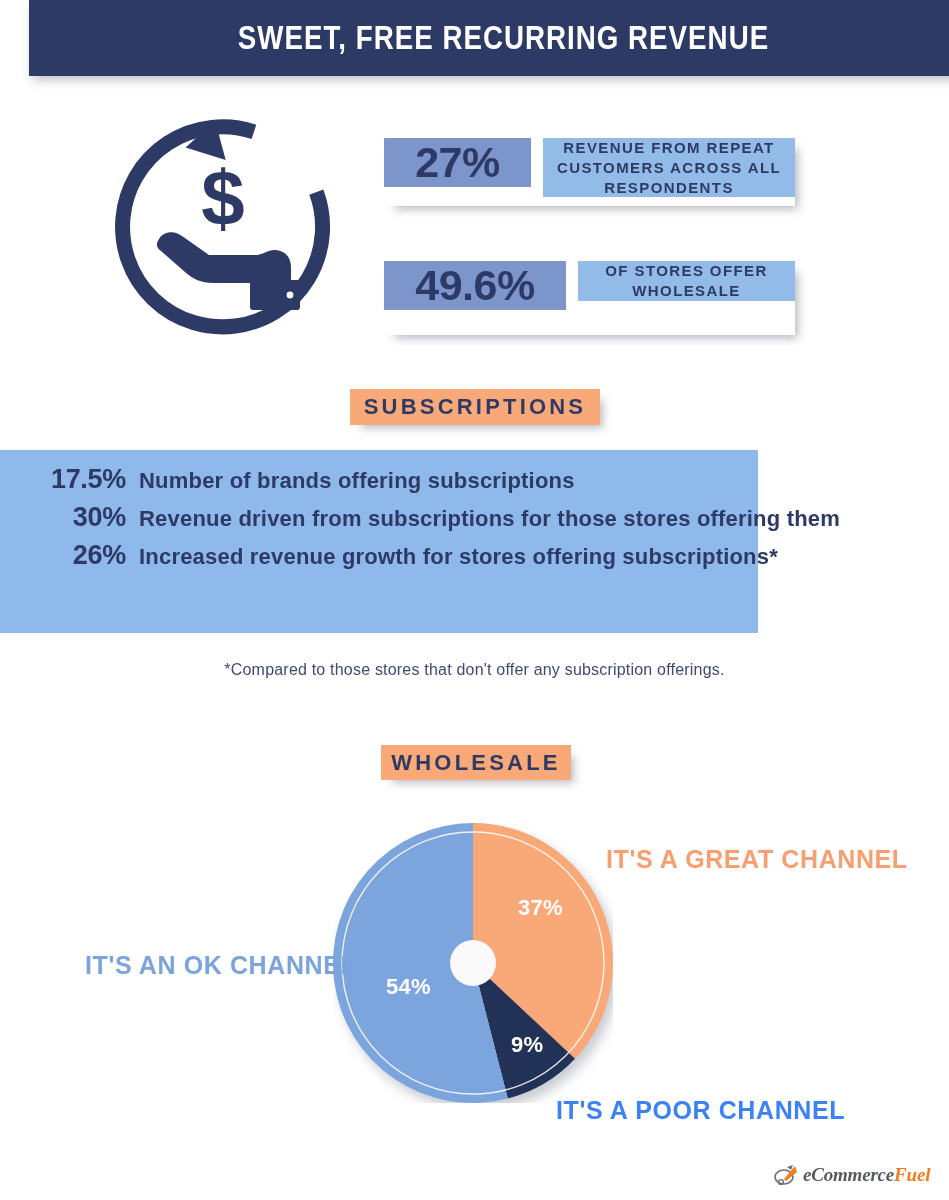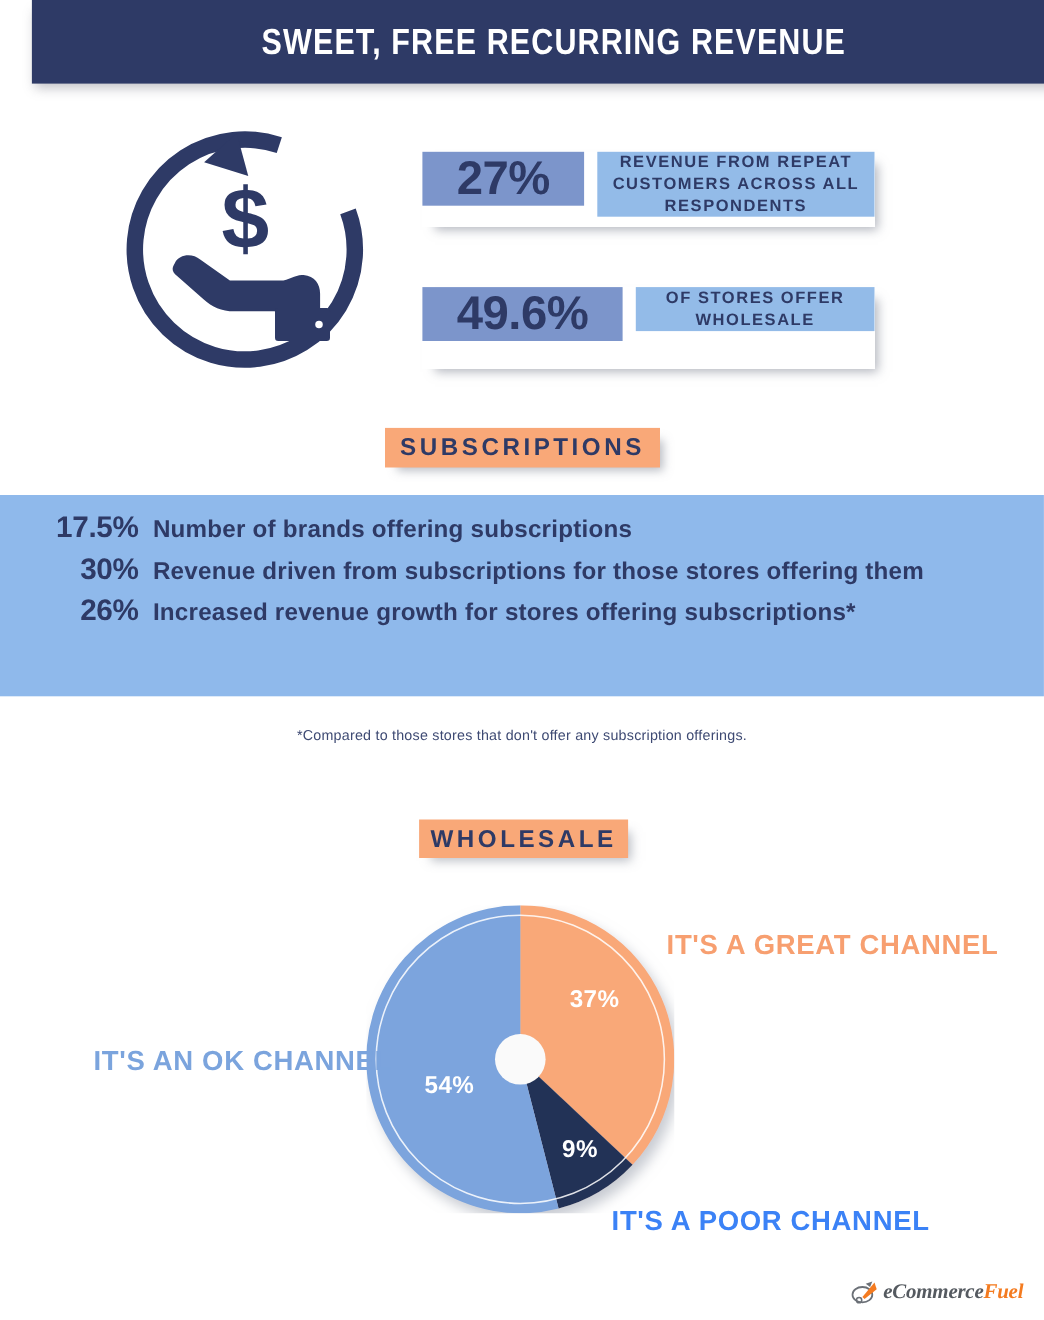--- a/index.html
+++ b/index.html
@@ -112,21 +112,21 @@
     box-shadow: 7px 7px 9px -4px rgba(120,125,140,0.5);
   }
   .badge.subscriptions { left: 350px; top: 389px; width: 250px; height: 36px; font-size: 22px; }
   .badge.wholesale     { left: 381px; top: 745px; width: 190px; height: 35px; font-size: 22px; }
 
   
   .subs-panel {
     position: absolute;
     left: 0;
     top: 450px;
-    width: 949px;
+    width: 758px;
     height: 183px;
     background: #8fb9eb;
   }
   .subs-list {
     position: absolute;
     left: 0;
     top: 14px;
     width: 949px;
   }
   .subs-row {
@@ -155,21 +155,21 @@
     letter-spacing: 0.2px;
   }
 
   .footnote {
     position: absolute;
     left: 0;
     top: 661px;
     width: 949px;
     text-align: center;
     color: #3e4a73;
-    font-size: 13px;
+    font-size: 16px;
     letter-spacing: 0.2px;
   }
 
   
   .pie-wrap {
     position: absolute;
     left: 333px;
     top: 823px;
     width: 280px;
     height: 280px;

